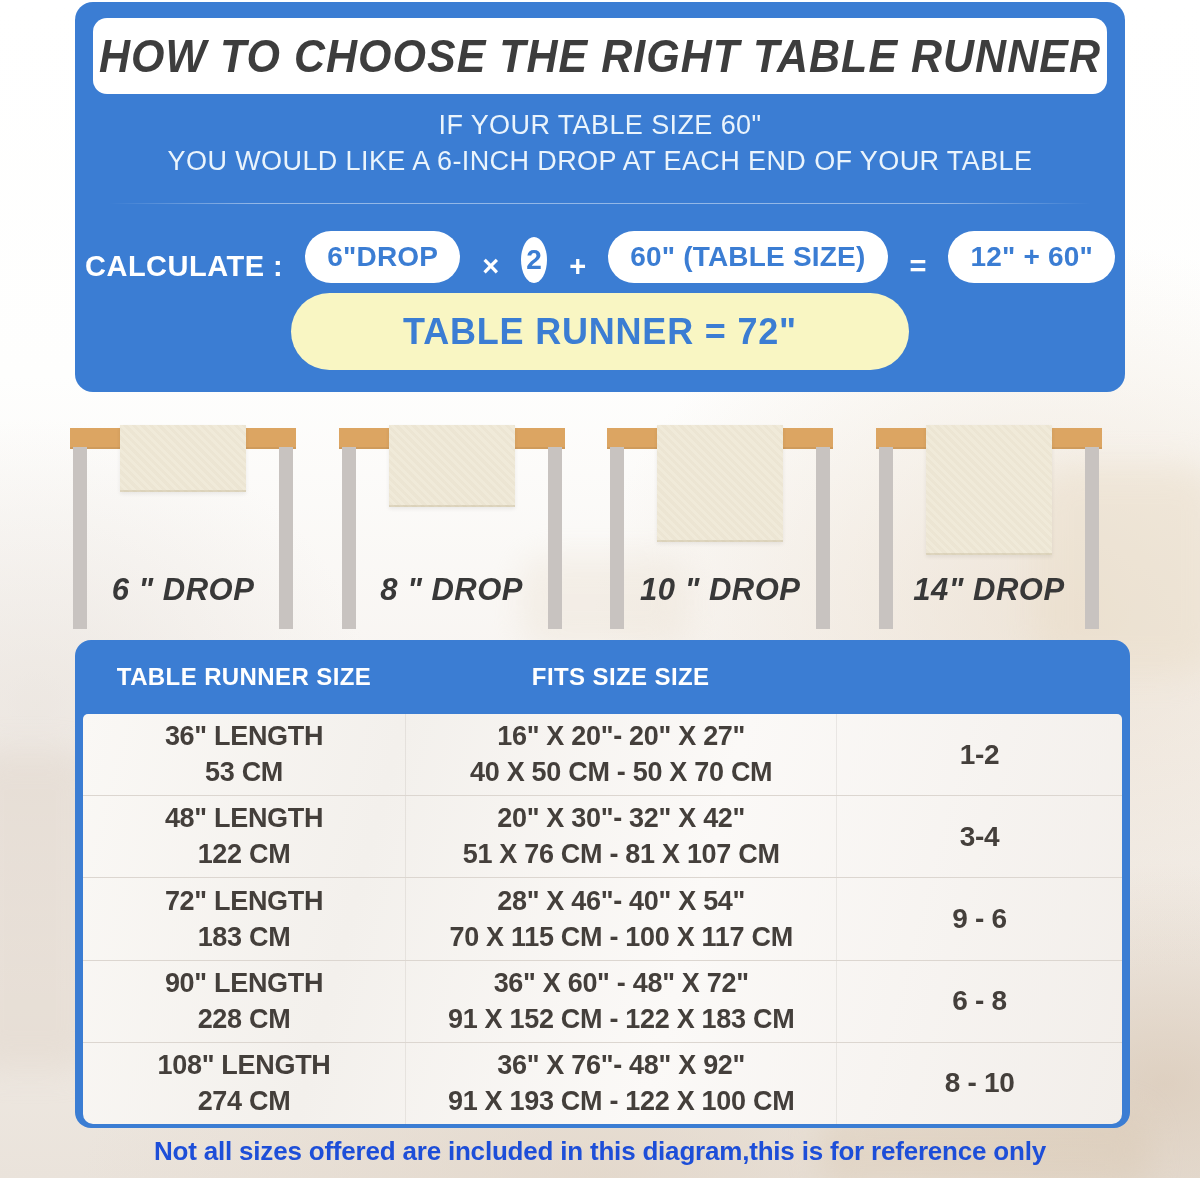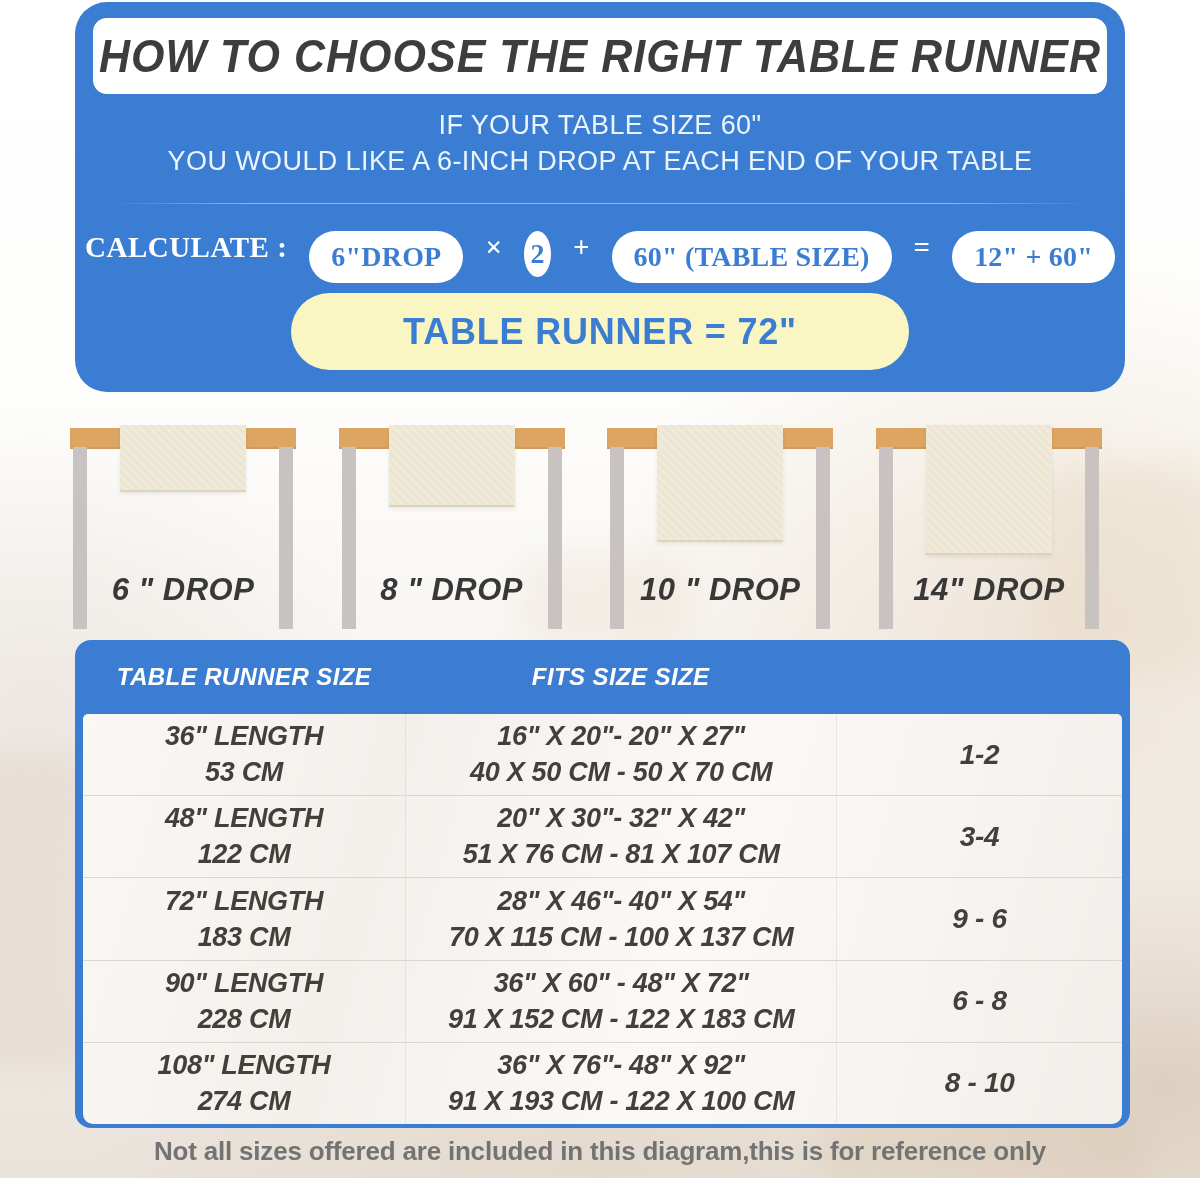--- a/index.html
+++ b/index.html
@@ -20,42 +20,41 @@
   }
   .blur-shape { position:absolute; filter:blur(16px); }
   .chair-right  { left:1035px; top:465px; width:185px; height:210px; background:#e9dcc7; opacity:.45; border-radius:36px; }
   .chair-left   { left:-35px;  top:750px; width:130px; height:320px; background:#ddd1c5; opacity:.40; border-radius:30px; }
   .chair-mid    { left:520px;  top:555px; width:170px; height:95px;  background:#e7dbc9; opacity:.32; border-radius:26px; }
   .chair-bottom { left:820px;  top:1110px; width:330px; height:80px; background:#d9c8b2; opacity:.40; border-radius:26px; }
 
   
   .top-panel {
     position:absolute; z-index:2; left:75px; top:2px; width:1050px; height:390px;
-    background:#3b7dd3; border-radius:32px;
+    background:#3b7dd3; border-radius:18px;
   }
   .title-box {
     margin:16px 18px 0; height:76px; background:#ffffff; border-radius:14px;
     display:flex; align-items:center; justify-content:center;
   }
   .title-box h1 {
     font-size:43px; font-weight:800; font-style:italic; letter-spacing:1px;
     color:#3d3d3d; white-space:nowrap; transform:scaleY(1.06);
   }
   .intro-line {
     text-align:center; color:#eaf4fc; font-size:27px; line-height:36px; letter-spacing:0.4px;
   }
   .intro-line.first { margin-top:13px; }
   .intro-divider {
     margin:24px 34px 0; height:1px;
     background:linear-gradient(90deg, rgba(255,255,255,0) 0%, rgba(255,255,255,0.45) 15%, rgba(255,255,255,0.45) 85%, rgba(255,255,255,0) 100%);
   }
   .calc-row {
-    margin-top:27px; display:flex; align-items:flex-start; justify-content:center; gap:22px;
+    margin-top:27px; display:flex; align-items:flex-end; justify-content:center; gap:22px;
     padding:0 10px;
-    font-family:Liberation Serif, serif;
   }
   .calc-label { color:#ffffff; font-size:29px; font-weight:800; letter-spacing:0.5px; white-space:nowrap; }
   .op { color:#ffffff; font-size:29px; font-weight:800; }
   .pill {
     background:#ffffff; color:#3b7dd3; font-size:28px; font-weight:800; letter-spacing:0.2px;
     padding:10px 22px; border-radius:32px; white-space:nowrap;
   }
   .pill.circle { width:46px; height:46px; padding:0; border-radius:50%; display:grid; place-items:center; }
   .result-pill {
     margin:10px auto 0; width:618px; height:77px; background:#f9f6c3; border-radius:40px;
@@ -88,21 +87,21 @@
   .fig-3 .runner { height:130px; }
   .drop-label {
     position:absolute; left:0; right:0; bottom:32px; text-align:center;
     font-size:31px; font-weight:800; font-style:italic; color:#383838; letter-spacing:0.5px;
   }
 
   
   .size-panel {
     position:absolute; z-index:2; left:75px; top:640px; width:1055px; height:488px;
     background:#3b7dd3; border-radius:16px; padding:0 8px 4px;
-    display:flex; flex-direction:column;font-style:italic;
+    display:flex; flex-direction:column;
   }
   .size-header {
     flex:0 0 74px; display:grid; grid-template-columns:31% 41.5% 27.5%;
     align-items:center; text-align:center;
   }
   .col-h { color:#ffffff; font-size:24px; font-weight:700; letter-spacing:0.4px; }
   .size-body {
     flex:1; border-radius:5px 5px 10px 10px; overflow:hidden;
     background:linear-gradient(105deg, #faf8f5 0%, #f3f0ec 28%, #fbf9f7 58%, #f2eeea 100%);
     display:flex; flex-direction:column;
@@ -113,21 +112,21 @@
     display:flex; flex-direction:column; justify-content:center; align-items:center; gap:3px;
     color:#443f3b; font-size:27px; font-weight:700; letter-spacing:-0.3px; line-height:1.22;
     text-align:center;
   }
   .tcell + .tcell { border-left:1px solid rgba(100,90,80,0.10); }
   .tcell.persons { font-size:28px; }
 
   
   .footer-note {
     position:absolute; z-index:2; left:0; right:0; top:1136px; text-align:center;
-    font-size:26px; font-weight:700; color:#737373; letter-spacing:-0.2px;
+    font-size:26px; font-weight:700; color:#1d4ed8; letter-spacing:-0.2px;
   }
 </style>
 </head>
 <body>
 
 <div class="page">
 
   <div class="bg">
     <div class="blur-shape chair-right"></div>
     <div class="blur-shape chair-left"></div>
@@ -225,21 +224,21 @@
         </div>
       </div>
 
       <div class="trow">
         <div class="tcell">
           <span>72" LENGTH</span>
           <span>183 CM</span>
         </div>
         <div class="tcell">
           <span>28" X 46"- 40" X 54"</span>
-          <span>70 X 115 CM - 100 X 137 CM</span>
+          <span>70 X 115 CM - 100 X 117 CM</span>
         </div>
         <div class="tcell persons">
           <span>9 - 6</span>
         </div>
       </div>
 
       <div class="trow">
         <div class="tcell">
           <span>90" LENGTH</span>
           <span>228 CM</span>

